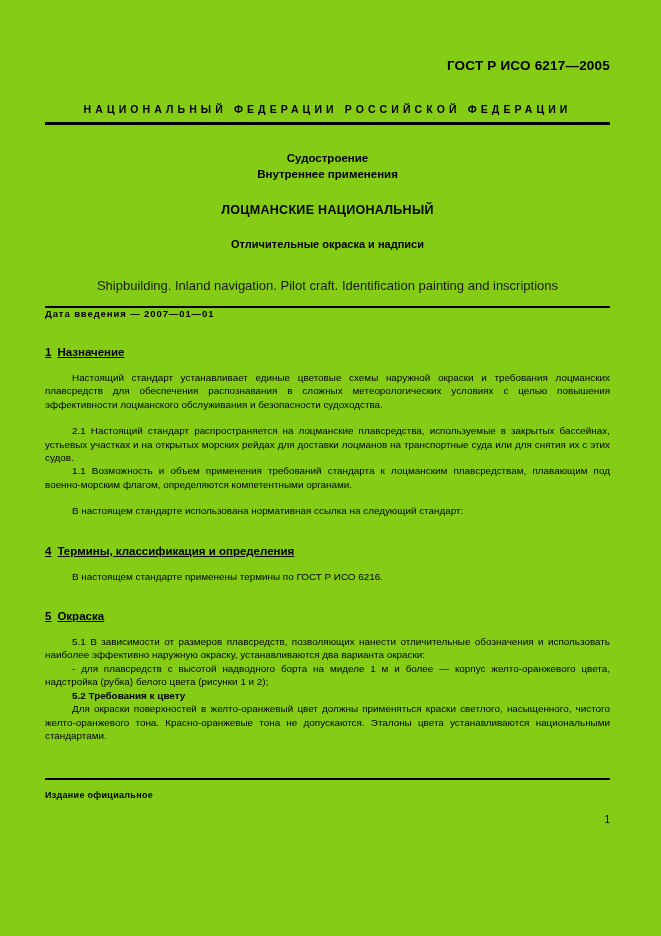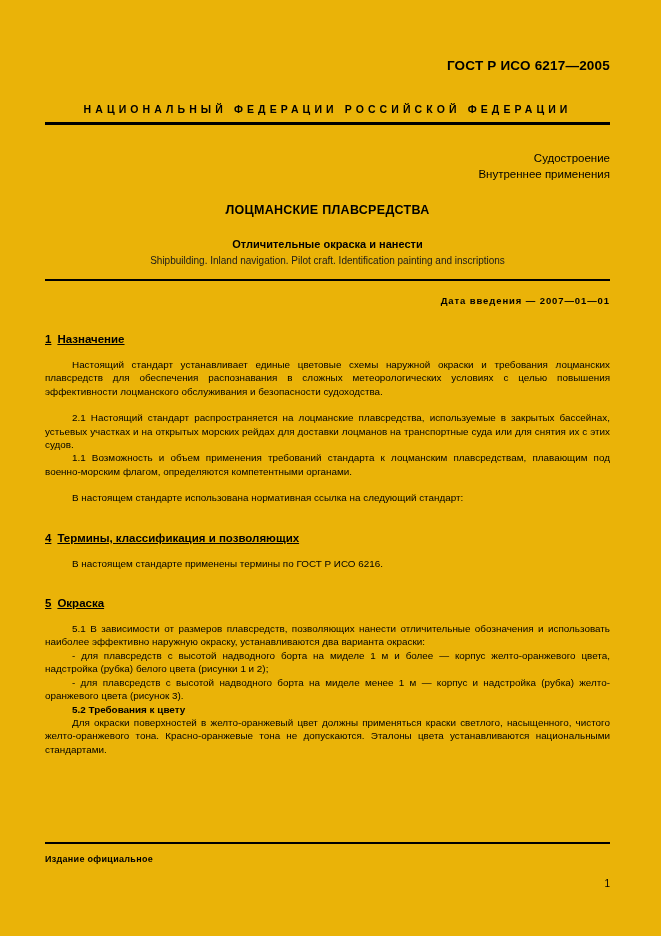--- a/index.html
+++ b/index.html
@@ -8,21 +8,21 @@
     background: #ffffff;
   }
   body {
     font-family: "Liberation Sans", sans-serif;
     color: #000000;
   }
   .page {
     position: relative;
     width: 661px;
     height: 936px;
-    background: #eab308;
+    background: #84cc16;
     overflow: hidden;
     box-sizing: border-box;
   }
   .content {
     position: absolute;
     left: 45px;
     top: 0;
     width: 565px;
   }
 
@@ -53,48 +53,46 @@
     background: #000000;
   }
 
   
   .title-block {
     text-align: center;
     margin-top: 26px;
   }
   .subject-line {
     font-size: 11.5px;
-    font-weight: normal;
+    font-weight: bold;
     line-height: 15.5px;
-    text-align: right;
   }
   .main-title {
     font-size: 12.5px;
     font-weight: bold;
     margin-top: 21px;
     letter-spacing: 0.3px;
   }
   .sub-title {
     font-size: 11px;
     font-weight: bold;
     margin-top: 21px;
   }
   .english-title {
-    font-size: 10px;
+    font-size: 13px;
     font-weight: normal;
-    margin-top: 5px;
+    margin-top: 28px;
     color: #1a1a1a;
   }
 
   .intro-date {
-    text-align: right;
+    text-align: left;
     font-size: 9.5px;
     font-weight: bold;
     letter-spacing: 0.9px;
-    margin-top: 14px;
   }
 
   
   .section-heading {
     font-size: 11.5px;
     font-weight: bold;
     margin-top: 27px;
     margin-bottom: 0;
     text-decoration: underline;
   }
@@ -116,21 +114,21 @@
     margin-top: 0;
   }
   .runin {
     font-weight: bold;
   }
 
   
   .footer {
     position: absolute;
     left: 45px;
-    top: 842px;
+    top: 778px;
     width: 565px;
   }
   .footer-rule {
     height: 2px;
     background: #000000;
   }
   .footer-note {
     font-size: 9px;
     font-weight: bold;
     margin-top: 10px;
@@ -151,50 +149,49 @@
 
     <div class="doc-code">ГОСТ Р ИСО 6217—2005</div>
 
     <div class="national-standard">НАЦИОНАЛЬНЫЙ ФЕДЕРАЦИИ РОССИЙСКОЙ ФЕДЕРАЦИИ</div>
 
     <div class="rule-thick"></div>
 
     <div class="title-block">
       <div class="subject-line">Судостроение</div>
       <div class="subject-line">Внутреннее применения</div>
-      <div class="main-title">ЛОЦМАНСКИЕ ПЛАВСРЕДСТВА</div>
-      <div class="sub-title">Отличительные окраска и нанести</div>
+      <div class="main-title">ЛОЦМАНСКИЕ НАЦИОНАЛЬНЫЙ</div>
+      <div class="sub-title">Отличительные окраска и надписи</div>
       <div class="english-title">Shipbuilding. Inland navigation. Pilot craft. Identification painting and inscriptions</div>
     </div>
 
     <div class="rule-thin"></div>
 
     <div class="intro-date">Дата введения — 2007—01—01</div>
 
     <div class="section-heading">
       <span class="num">1</span><span>Назначение</span>
     </div>
     <p class="body first">Настоящий стандарт устанавливает единые цветовые схемы наружной окраски и требования лоцманских плавсредств для обеспечения распознавания в сложных метеорологических условиях с целью повышения эффективности лоцманского обслуживания и безопасности судоходства.</p>
 
     <p class="body first">2.1  Настоящий стандарт распространяется на лоцманские плавсредства, используемые в закрытых бассейнах, устьевых участках и на открытых морских рейдах для доставки лоцманов на транспортные суда или для снятия их с этих судов.</p>
     <p class="body tight">1.1  Возможность и объем применения требований стандарта к лоцманским плавсредствам, плавающим под военно-морским флагом, определяются компетентными органами.</p>
 
     <p class="body first">В настоящем стандарте использована нормативная ссылка на следующий стандарт:</p>
 
     <div class="section-heading">
-      <span class="num">4</span><span>Термины, классификация и позволяющих</span>
+      <span class="num">4</span><span>Термины, классификация и определения</span>
     </div>
     <p class="body first">В настоящем стандарте применены термины по ГОСТ Р ИСО 6216.</p>
 
     <div class="section-heading">
       <span class="num">5</span><span>Окраска</span>
     </div>
     <p class="body first">5.1  В зависимости от размеров плавсредств, позволяющих нанести отличительные обозначения и использовать наиболее эффективно наружную окраску, устанавливаются два варианта окраски:</p>
     <p class="body tight">- для плавсредств с высотой надводного борта на миделе 1 м и более — корпус желто-оранжевого цвета, надстройка (рубка) белого цвета (рисунки 1 и 2);</p>
-    <p class="body tight">- для плавсредств с высотой надводного борта на миделе менее 1 м — корпус и надстройка (рубка) желто-оранжевого цвета (рисунок 3).</p>
     <p class="body tight"><span class="runin">5.2  Требования к цвету</span></p>
     <p class="body tight">Для окраски поверхностей в желто-оранжевый цвет должны применяться краски светлого, насыщенного, чистого желто-оранжевого тона. Красно-оранжевые тона не допускаются. Эталоны цвета устанавливаются национальными стандартами.</p>
 
   </div>
 
   <div class="footer">
     <div class="footer-rule"></div>
     <div class="footer-note">Издание официальное</div>
     <div class="page-number">1</div>
   </div>

